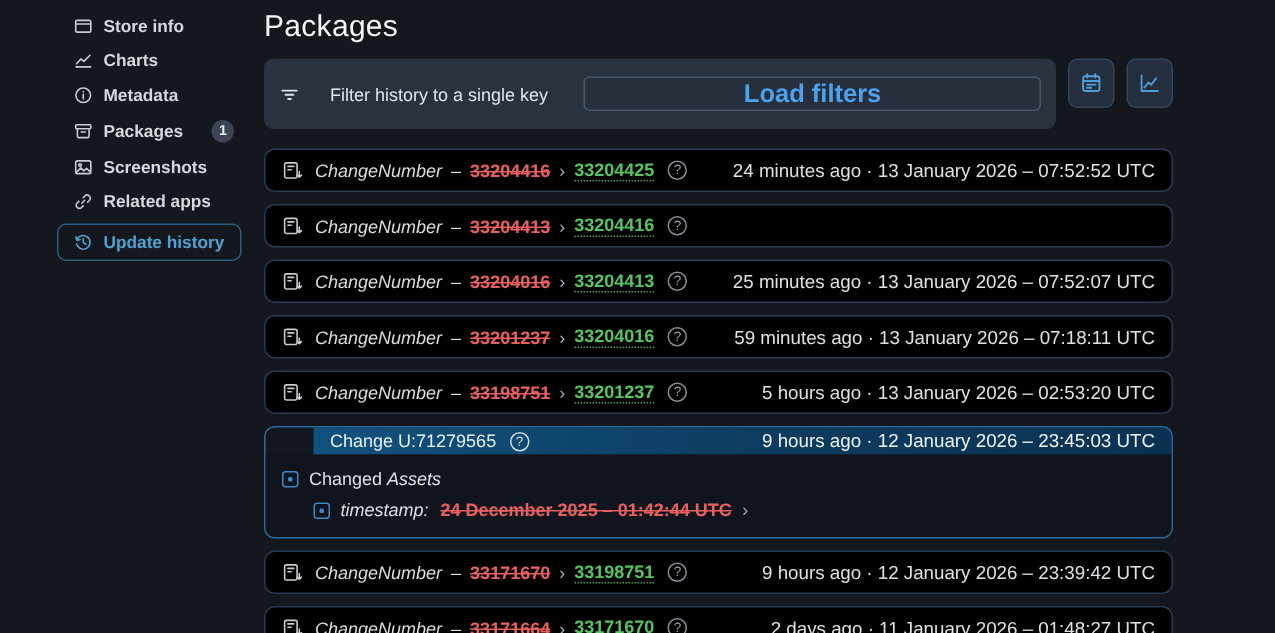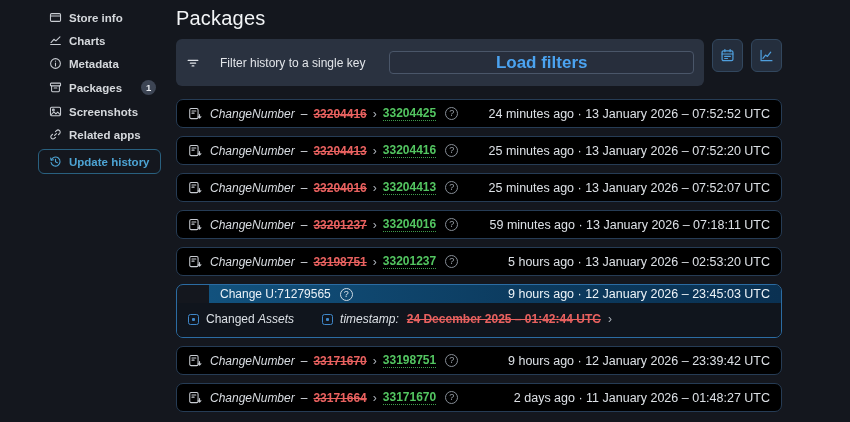--- a/index.html
+++ b/index.html
@@ -82,21 +82,21 @@
   .expanded { border:1px solid #2b6ca3; border-radius:7px; overflow:hidden; flex:none; }
   .exp-header {
     height:18px; display:flex; align-items:center; gap:6px; padding:0 11px;
     background:linear-gradient(90deg,#12527e 0%, #0c3b5f 55%, #0a3152 100%);
     font-size:12px; color:#eaf1f7; cursor:pointer;margin-left:32px;
   }
   .exp-header .time { color:#eef4f8; }
   .exp-header .help { border-color:#cfdbe4; color:#d8e2ea; }
   .exp-body {
     background:#10151d; padding:9px 11px 11px;
-    display:flex; flex-direction:row; gap:7px; font-size:12px; color:#dbe0e5;
+    display:flex; flex-direction:column; gap:7px; font-size:12px; color:#dbe0e5;
   }
   .exp-line { display:flex; align-items:center; gap:7px; }
   .exp-line.sub { margin-left:21px; }
   .box-icon { width:11px; height:11px; border:1px solid #3f87c9; border-radius:2.5px; position:relative; flex:none; cursor:pointer; }
   .box-icon::after { content:""; position:absolute; inset:3px; background:#3f87c9; border-radius:1px; }
   .italic { font-style:italic; }
   .exp-key { font-style:italic; margin-right:1px; }
   .exp-old { color:#e8615f; font-weight:700; text-decoration:line-through; }
   .exp-new { color:#53c661; font-weight:700; }
 </style>
@@ -221,21 +221,20 @@
             <line x1="4.5" y1="7" x2="7" y2="7"></line>
             <path d="M13.2 8.5v4.2m0 0l-1.6-1.6m1.6 1.6l1.6-1.6"></path>
           </svg>
     </span>
     <span class="row-label">ChangeNumber</span>
     <span class="dash">–</span>
     <span class="old-val">33204413</span>
     <span class="sep">›</span>
     <span class="new-val">33204416</span>
     <span class="help">?</span>
-    <span class="time">25 minutes ago · 13 January 2026 – 07:52:20 UTC</span>
   </div>
 
   <div class="row">
     <span class="doc-icon">
       <svg viewBox="0 0 16 16" fill="none" stroke="currentColor" stroke-width="1.2" stroke-linecap="round" stroke-linejoin="round">
             <rect x="2" y="1.8" width="9.5" height="11.5" rx="1.5"></rect>
             <line x1="4.5" y1="4.5" x2="9" y2="4.5"></line>
             <line x1="4.5" y1="7" x2="7" y2="7"></line>
             <path d="M13.2 8.5v4.2m0 0l-1.6-1.6m1.6 1.6l1.6-1.6"></path>
           </svg>

